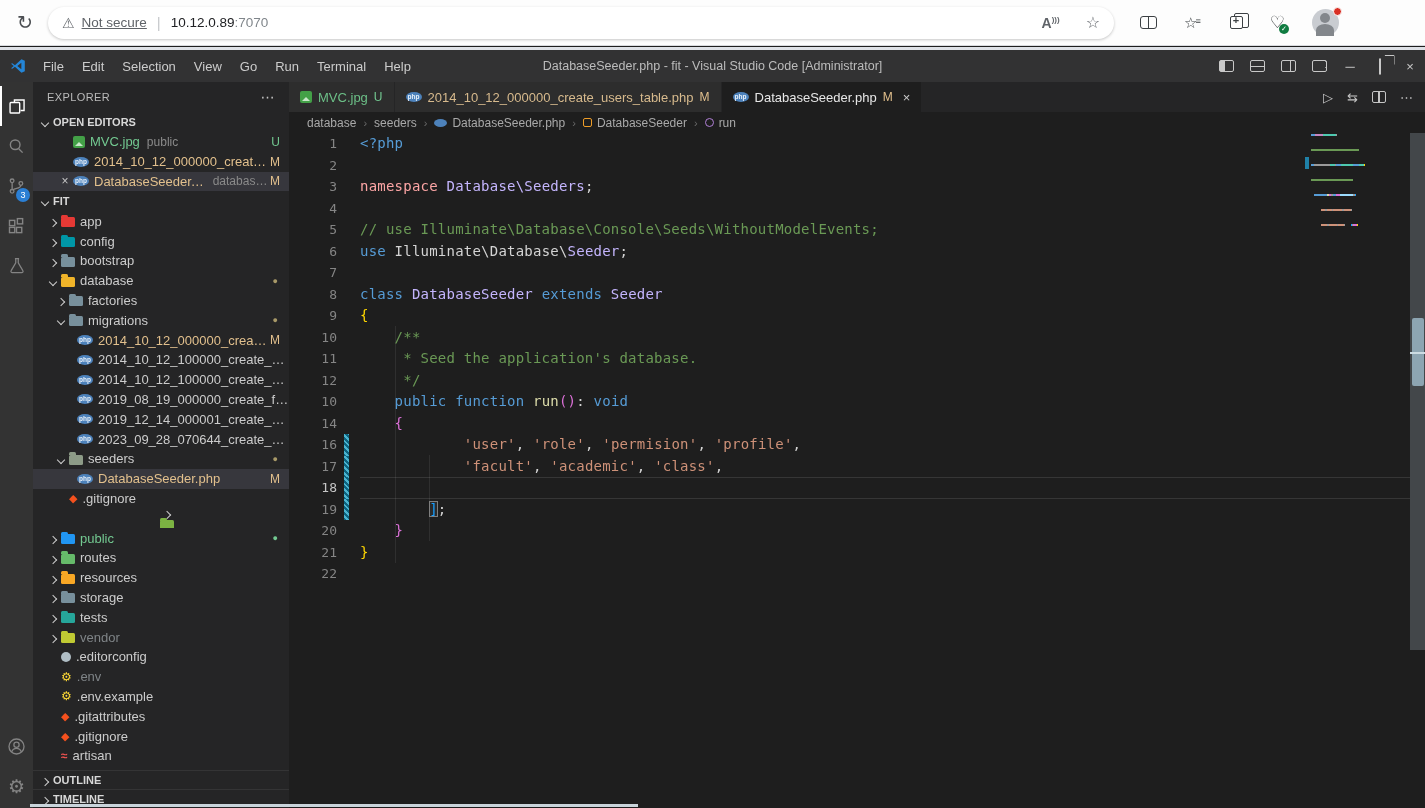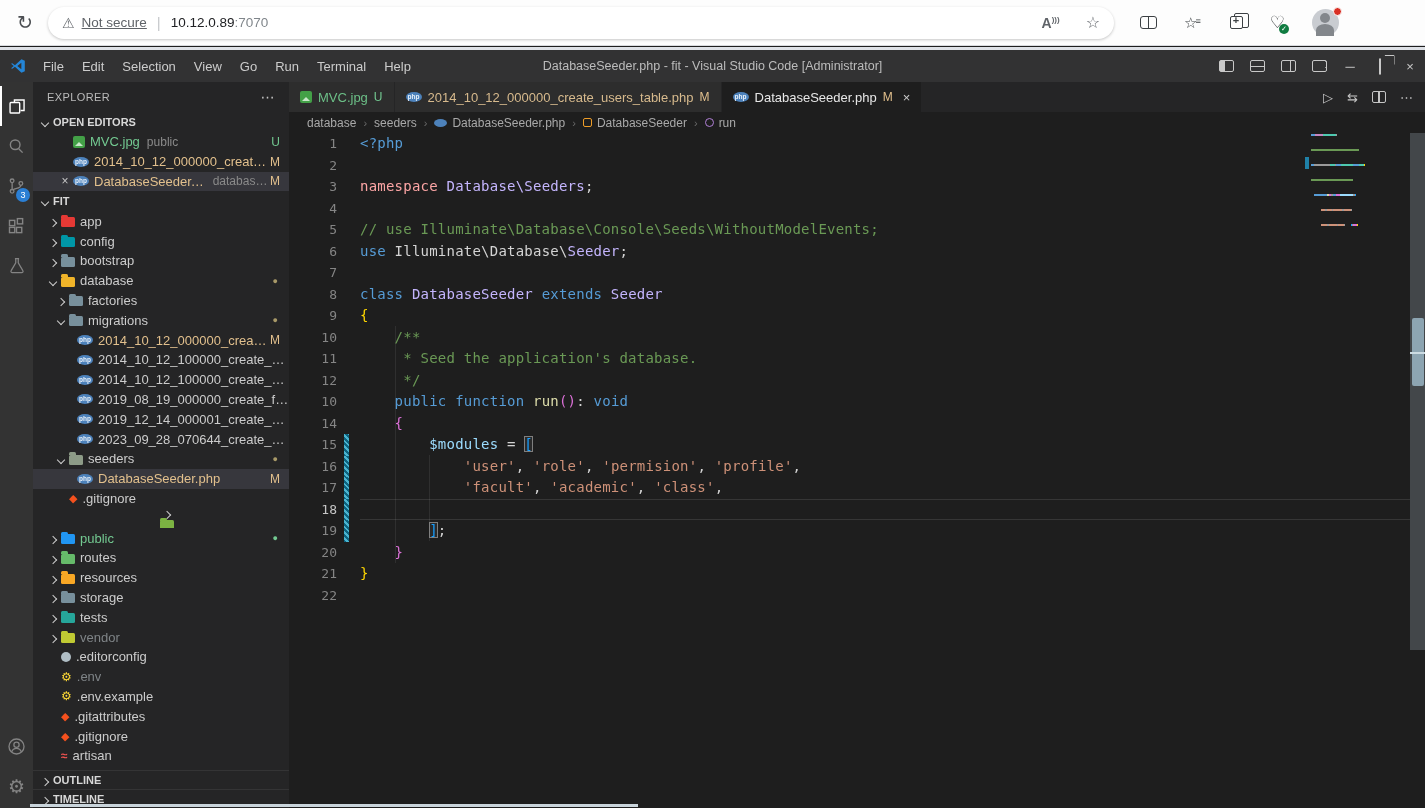--- a/index.html
+++ b/index.html
@@ -589,27 +589,20 @@
             </div>
             <div class="line">
               <span class="gutter">
                 <span class="lnum">14</span>
                 <span class="modbar"></span>
               </span>
               <pre class="ltext"><span class="tk-b2">    {</span></pre>
             </div>
             <div class="line">
               <span class="gutter">
-                <span class="lnum">15</span>
-                <span class="modbar on"></span>
-              </span>
-              <pre class="ltext"><span class="tk-var">        $modules</span><span class="tk-pun"> = </span><span class="tk-b3 match">[</span></pre>
-            </div>
-            <div class="line">
-              <span class="gutter">
                 <span class="lnum">16</span>
                 <span class="modbar on"></span>
               </span>
               <pre class="ltext"><span class="tk-pun">            </span><span class="tk-str">'user'</span><span class="tk-pun">, </span><span class="tk-str">'role'</span><span class="tk-pun">, </span><span class="tk-str">'permision'</span><span class="tk-pun">, </span><span class="tk-str">'profile'</span><span class="tk-pun">,</span></pre>
             </div>
             <div class="line">
               <span class="gutter">
                 <span class="lnum">17</span>
                 <span class="modbar on"></span>
               </span>

